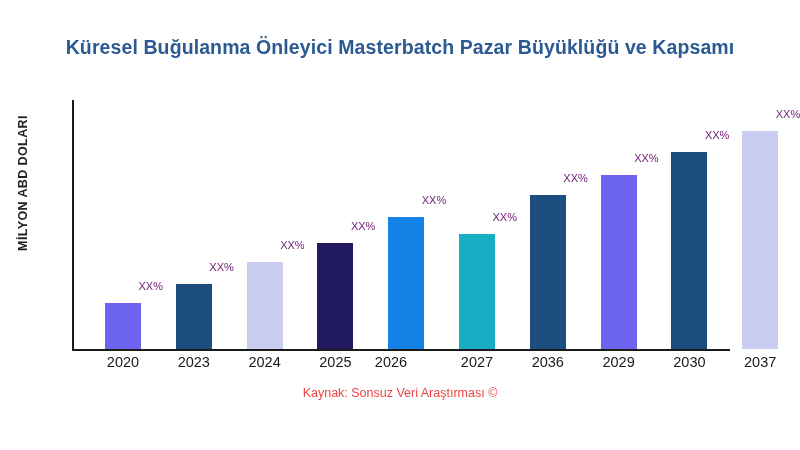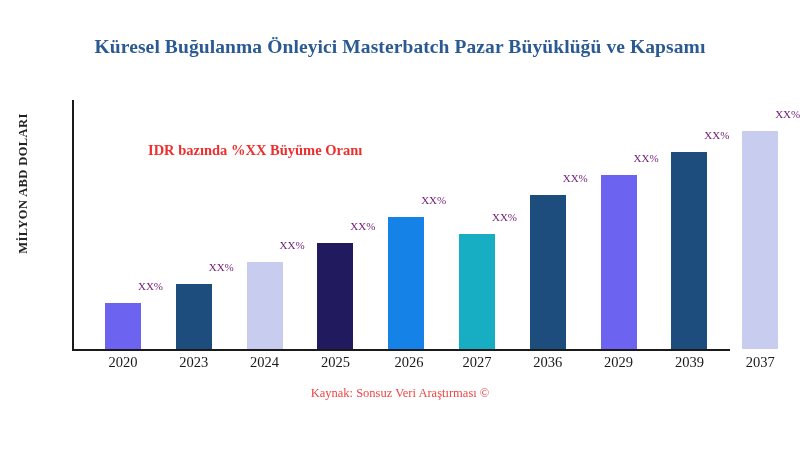--- a/index.html
+++ b/index.html
@@ -10,21 +10,20 @@
     width: 800px;
     height: 450px;
     background: #ffffff;
     font-family: "Liberation Sans", sans-serif;
     overflow: hidden;
   }
   #chart-root {
     position: relative;
     width: 768px;
     height: 450px;
-    font-family: Liberation Serif, serif;
   }
   #chart-title {
     position: absolute;
     left: 0;
     top: 36px;
     width: 800px;
     text-align: center;
     font-size: 19.5px;
     font-weight: bold;
     color: #2b5a92;
@@ -114,21 +113,20 @@
 <body>
 
 <div id="chart-root">
 
   <div id="chart-title">Küresel Buğulanma Önleyici Masterbatch Pazar Büyüklüğü ve Kapsamı</div>
 
   <div id="y-axis-label">
     <span>MİLYON ABD DOLARI</span>
   </div>
 
-  <div id="growth-note">IDR bazında %XX Büyüme Oranı</div>
 
   <div id="plot-area">
     <div class="axis-line" id="y-axis-line"></div>
     <div class="axis-line" id="x-axis-line"></div>
     <div id="bars-layer">
         <div class="bar" style="left: 105px; width: 36px; height: 45.9692px; background: rgb(108, 99, 240);"></div>
         <div class="bar-value-label" style="left: 83px; width: 80px; top: 280.031px;">XX%</div>
         <div class="bar" style="left: 175.8px; width: 36px; height: 65.1231px; background: rgb(29, 77, 125);"></div>
         <div class="bar-value-label" style="left: 153.8px; width: 80px; top: 260.877px;">XX%</div>
         <div class="bar" style="left: 246.6px; width: 36px; height: 87.15px; background: rgb(200, 205, 239);"></div>
@@ -146,24 +144,24 @@
         <div class="bar" style="left: 671.4px; width: 36px; height: 197.285px; background: rgb(29, 77, 125);"></div>
         <div class="bar-value-label" style="left: 649.4px; width: 80px; top: 128.715px;">XX%</div>
         <div class="bar" style="left: 742.2px; width: 36px; height: 218.354px; background: rgb(200, 205, 239);"></div>
         <div class="bar-value-label" style="left: 720.2px; width: 80px; top: 107.646px;">XX%</div>
       </div>
     <div id="x-ticks-layer">
         <div class="x-tick-label" style="left: 83px; width: 80px;">2020</div>
         <div class="x-tick-label" style="left: 153.8px; width: 80px;">2023</div>
         <div class="x-tick-label" style="left: 224.6px; width: 80px;">2024</div>
         <div class="x-tick-label" style="left: 295.4px; width: 80px;">2025</div>
-        <div class="x-tick-label" style="left: 369px; width: 80px;">2026</div>
+        <div class="x-tick-label" style="left: 351px; width: 80px;">2026</div>
         <div class="x-tick-label" style="left: 437px; width: 80px;">2027</div>
         <div class="x-tick-label" style="left: 507.8px; width: 80px;">2036</div>
         <div class="x-tick-label" style="left: 578.6px; width: 80px;">2029</div>
-        <div class="x-tick-label" style="left: 649.4px; width: 80px;">2039</div>
+        <div class="x-tick-label" style="left: 649.4px; width: 80px;">2030</div>
         <div class="x-tick-label" style="left: 720.2px; width: 80px;">2037</div>
       </div>
   </div>
 
   <div id="source-caption">Kaynak: Sonsuz Veri Araştırması ©</div>
 
 </div>
 
 </body></html>

